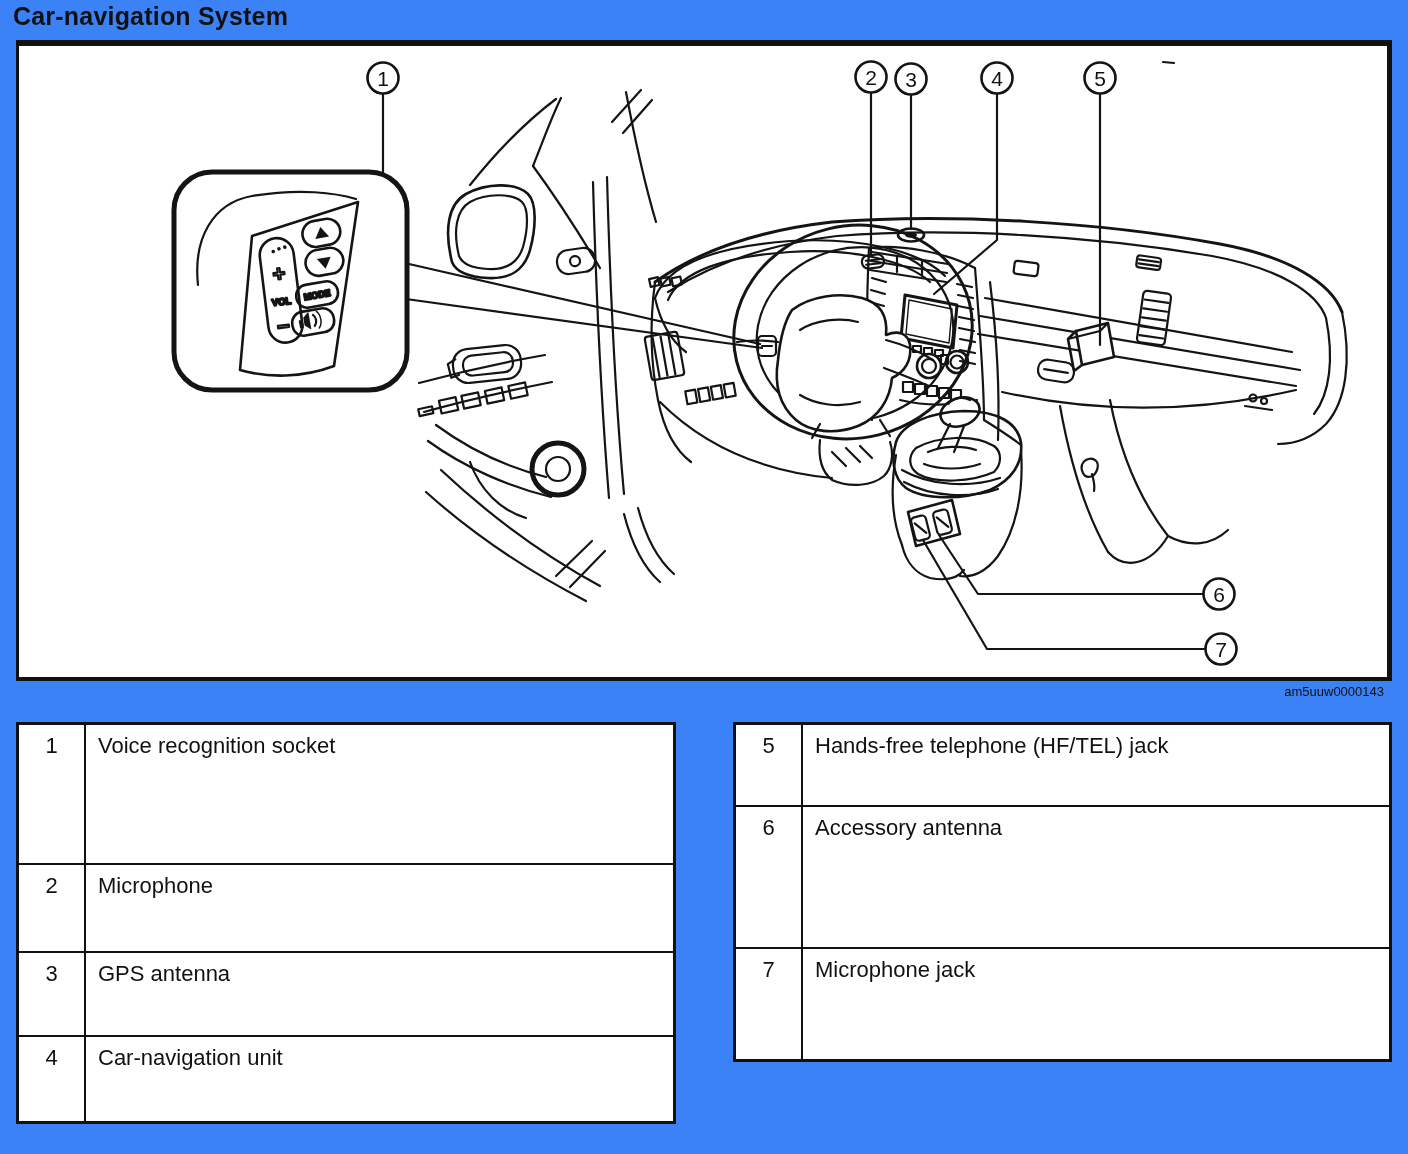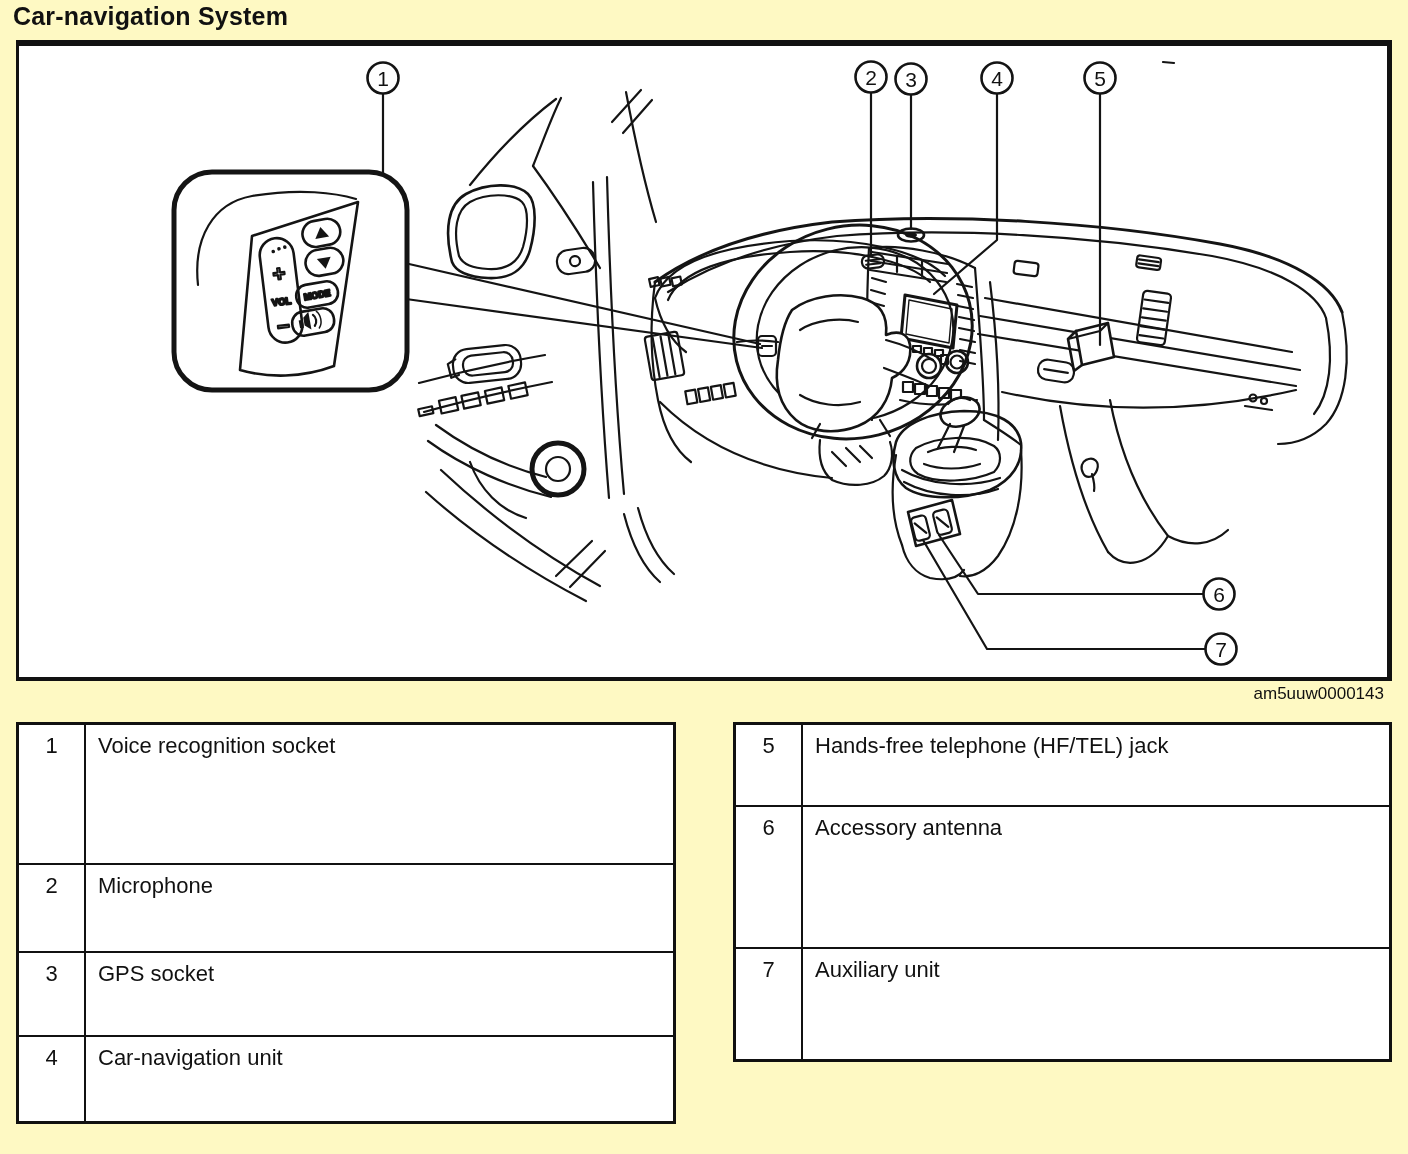--- a/index.html
+++ b/index.html
@@ -1,34 +1,34 @@
 <!DOCTYPE html>
 <html><head>
 <meta charset="utf-8">
 <style>
   html,body{margin:0;padding:0;background:#f4f4f4}
-  #page{position:relative;width:1408px;height:1154px;background:#fef9c3;
+  #page{position:relative;width:1408px;height:1154px;background:#3b82f6;
         font-family:"Liberation Sans",sans-serif;color:#111;overflow:hidden}
   .abs{position:absolute}
   #page-title{left:13px;top:2px;font-size:25px;font-weight:bold;letter-spacing:.2px}
   #figure-box{left:16px;top:40px;width:1368px;height:631px;background:#fff;
               border:3px solid #111;border-top-width:6px;border-right-width:5px;border-bottom-width:4px}
   #figure-box svg{display:block}
   
   svg .st *, svg .st{fill:none;stroke:#141414;stroke-width:2.2;stroke-linecap:round;stroke-linejoin:round}
   svg .w3{stroke-width:3}
   svg .w26{stroke-width:2.6}
   svg .w5{stroke-width:5}
   svg .fw{fill:#fff}
   svg .ink{fill:#141414;stroke:none}
   svg text{stroke:none;fill:#111;font-family:"Liberation Sans",sans-serif}
   .callout-circle{fill:#fff;stroke:#141414;stroke-width:2.6}
   .callout-num{font-size:21px;text-anchor:middle}
   .btn-label{font-weight:bold;text-anchor:middle}
-  #figure-code{left:16px;top:684px;width:1368px;text-align:right;font-size:17px}
+  #figure-code{left:16px;top:684px;width:1368px;text-align:right;font-size:13px}
   table.legend{border-collapse:collapse;table-layout:fixed;background:#fff}
   table.legend td{border:2px solid #111;vertical-align:top;font-size:22px;padding:6px 4px}
   table.legend{border:3px solid #111}
   table.legend td.num{text-align:center;width:57px;padding-top:8px}
   table.legend td.lbl{padding:8px 6px 6px 12px}
   #table-left{left:16px;top:722px;width:660px}
   #table-right{left:733px;top:722px;width:659px}
 </style>
 </head>
 <body>
@@ -351,39 +351,39 @@
       <tr style="height:140px">
         <td class="num">1</td>
         <td class="lbl">Voice recognition socket</td>
       </tr>
       <tr style="height:88px">
         <td class="num">2</td>
         <td class="lbl">Microphone</td>
       </tr>
       <tr style="height:84px">
         <td class="num">3</td>
-        <td class="lbl">GPS socket</td>
+        <td class="lbl">GPS antenna</td>
       </tr>
       <tr style="height:87px">
         <td class="num">4</td>
         <td class="lbl">Car-navigation unit</td>
       </tr>
     </tbody>
   </table>
 
   <table id="table-right" class="abs legend">
     <tbody>
       <tr style="height:82px">
         <td class="num">5</td>
         <td class="lbl">Hands-free telephone (HF/TEL) jack</td>
       </tr>
       <tr style="height:142px">
         <td class="num">6</td>
         <td class="lbl">Accessory antenna</td>
       </tr>
       <tr style="height:113px">
         <td class="num">7</td>
-        <td class="lbl">Auxiliary unit</td>
+        <td class="lbl">Microphone jack</td>
       </tr>
     </tbody>
   </table>
 
 </div>
 
 </body></html>

